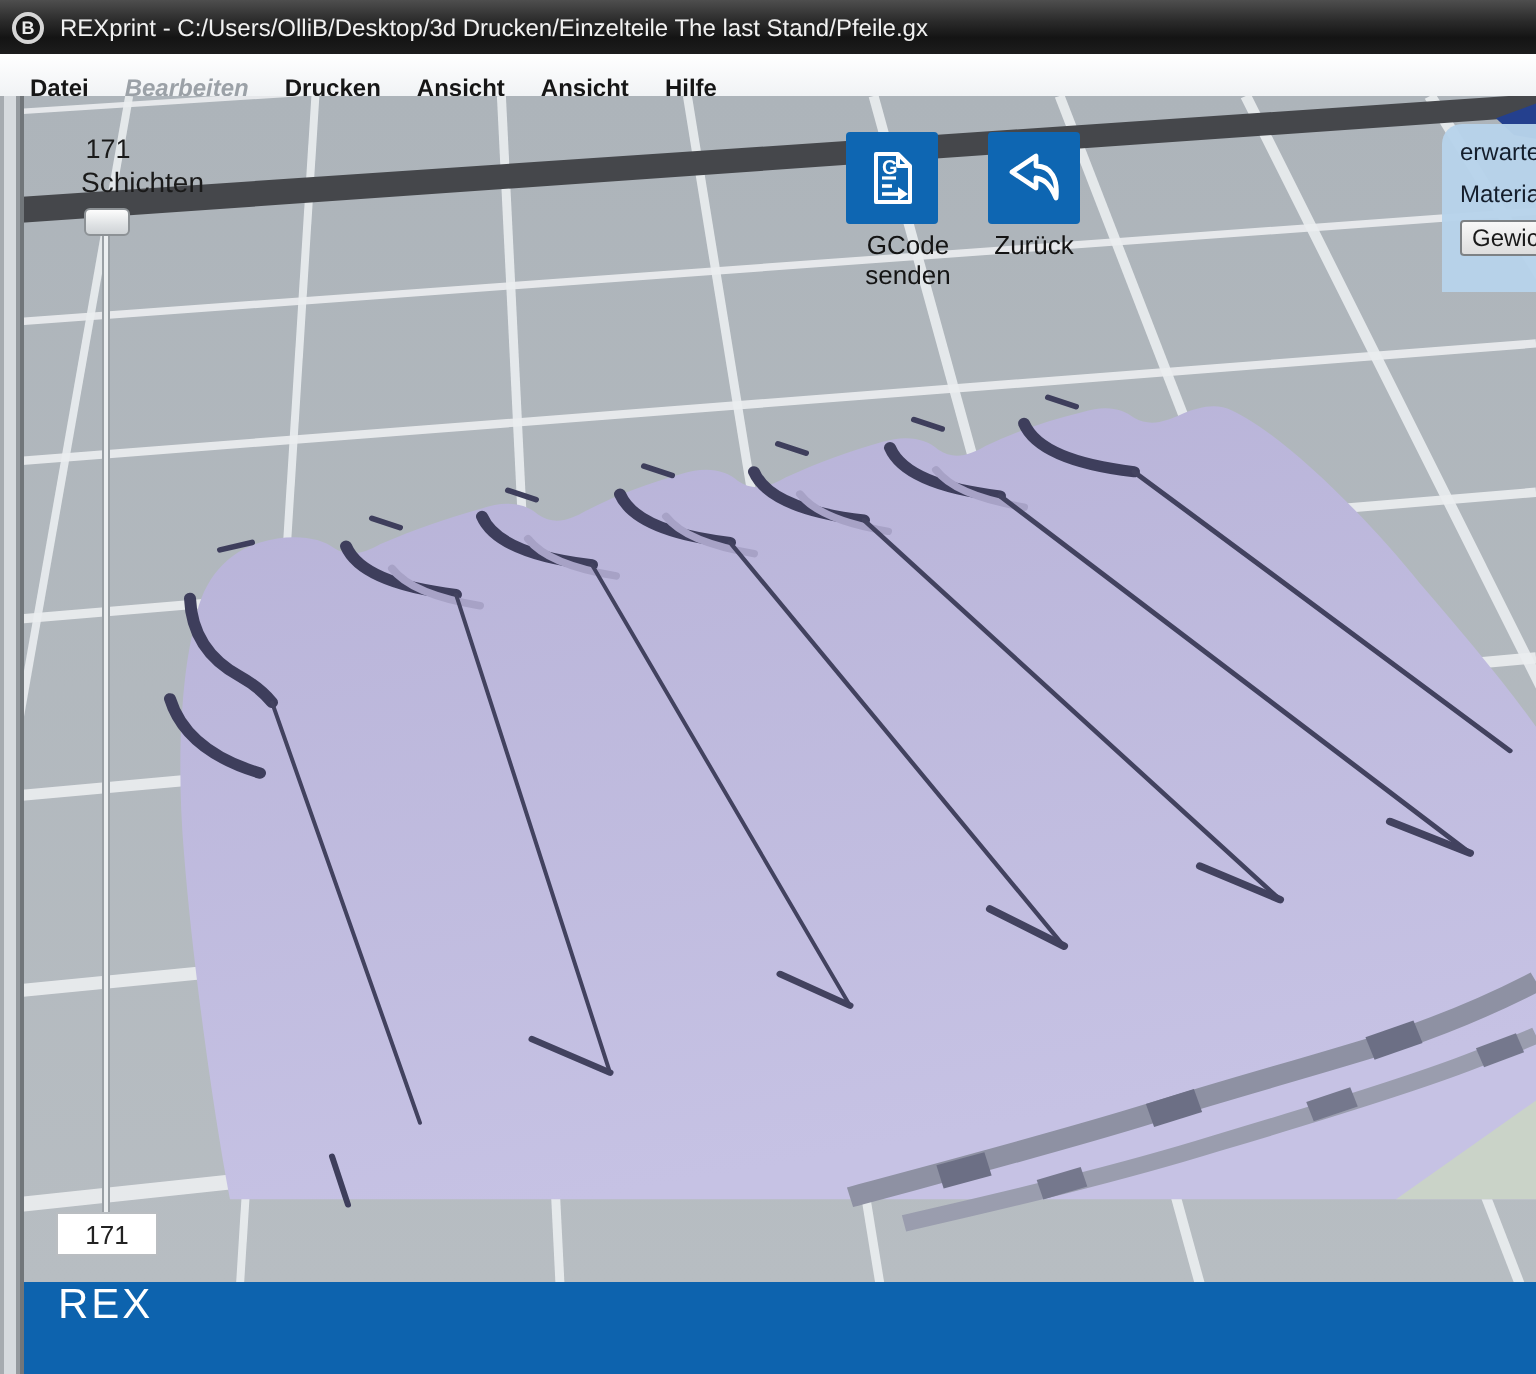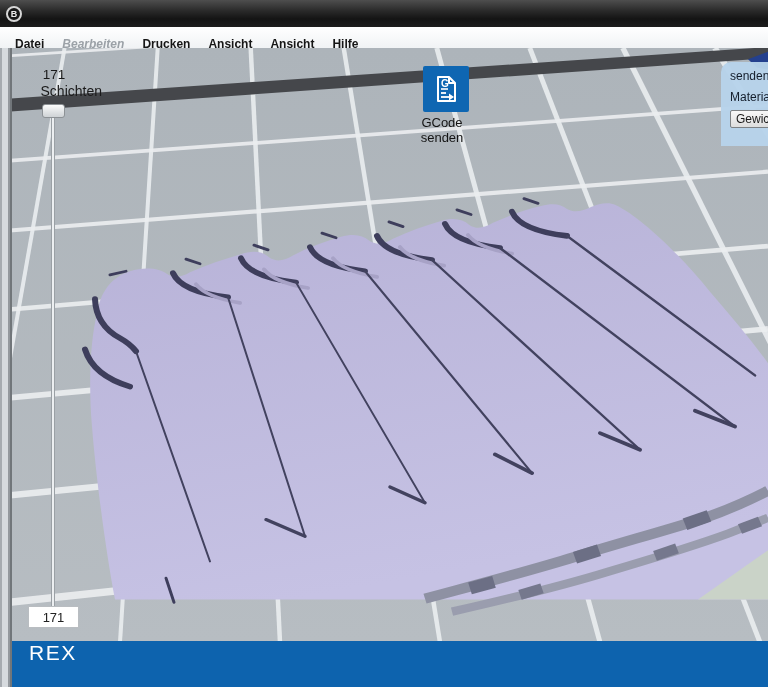--- a/index.html
+++ b/index.html
@@ -40,21 +40,21 @@
 
   
   .tool{ position:absolute; width:72px; text-align:center; }
   .tool-gcode{ left:410px; top:18px; }
   .tool-back { left:481px; top:18px; }
   .tool-btn{
     width:46px; height:46px; border:none; border-radius:2px; background:#0e66b2;
     display:inline-flex; align-items:center; justify-content:center; cursor:pointer; padding:0;
   }
   .tool-label{ margin-top:4px; font-size:13px; line-height:1.12; color:#141414; }
-  .tool-gcode .tool-label{ width:56px; margin-left:4px; }
+  .tool-gcode .tool-label{ width:56px; margin-left:16px; }
 
   
   .slider-value-top{ position:absolute; left:30px; top:19px; width:48px; text-align:center;
     font-size:13.5px; color:#1a1a1a; }
   .slider-unit{ position:absolute; left:6px; top:35px; width:96px; text-align:right;
     font-size:14px; color:#1a1a1a; }
   .slider-track{ position:absolute; left:51px; top:68px; width:4px; height:491px;
     background:#eceff1; border-left:1px solid #9aa0a5; border-right:1px solid #9aa0a5; }
   .slider-handle{ position:absolute; left:42px; top:56px; width:23px; height:14px;
     background:linear-gradient(180deg,#fdfdfd,#dfe2e4 60%,#cfd3d6); border:1px solid #8d9296;
@@ -80,20 +80,21 @@
     position:absolute; left:12px; right:0; bottom:0; height:46px; background:#0d63ae;
     display:flex; align-items:flex-start; padding-left:17px;
   }
   .brand{ color:#ffffff; font-size:21px; letter-spacing:1.5px; }
 </style>
 </head>
 <body>
 
 <div class="titlebar">
   <div class="app-icon">B</div>
+  <div class="title-text">REXprint - C:/Users/OlliB/Desktop/3d Drucken/Einzelteile The last Stand/Pfeile.gx</div>
 </div>
 
 <div class="menubar">
   <span class="menu-item">Datei</span>
   <span class="menu-item disabled">Bearbeiten</span>
   <span class="menu-item">Drucken</span>
   <span class="menu-item">Ansicht</span>
   <span class="menu-item">Ansicht</span>
   <span class="menu-item">Hilfe</span>
 </div>
@@ -225,29 +226,37 @@
         <text x="11" y="14" fill="#ffffff" font-size="10" font-weight="bold" font-family="Liberation Sans, sans-serif">G</text>
         <line x1="11" y1="16" x2="18" y2="16" stroke="#ffffff" stroke-width="1.6"></line>
         <line x1="11" y1="20" x2="16" y2="20" stroke="#ffffff" stroke-width="1.8"></line>
         <line x1="11" y1="24" x2="19" y2="24" stroke="#ffffff" stroke-width="1.8"></line>
         <polygon points="19,20.5 24,24 19,27.5" fill="#ffffff"></polygon>
       </svg>
     </button>
     <div class="tool-label">GCode senden</div>
   </div>
 
+  <div class="tool tool-back">
+    <button class="tool-btn">
+      <svg width="34" height="34" viewBox="0 0 34 34">
+        <path d="M6 14 L18 6 L18 11 C26 11 29 18 28 27 C25 20 22 17.5 18 17 L18 22 Z" fill="none" stroke="#ffffff" stroke-width="2.4" stroke-linejoin="round"></path>
+      </svg>
+    </button>
+    <div class="tool-label">Zurück</div>
+  </div>
 
   <div class="slider-value-top">171</div>
   <div class="slider-unit">Schichten</div>
   <div class="slider-track"></div>
   <div class="slider-handle"></div>
   <div class="slider-readout">171</div>
 
   <div class="right-panel">
-    <div class="panel-line">senden</div>
+    <div class="panel-line">erwarte</div>
     <div class="panel-line">Materia</div>
     <button class="panel-btn">Gewich</button>
   </div>
 </div>
 
 <div class="bottombar">
   <span class="brand">REX</span>
 </div>
 
 </body></html>

